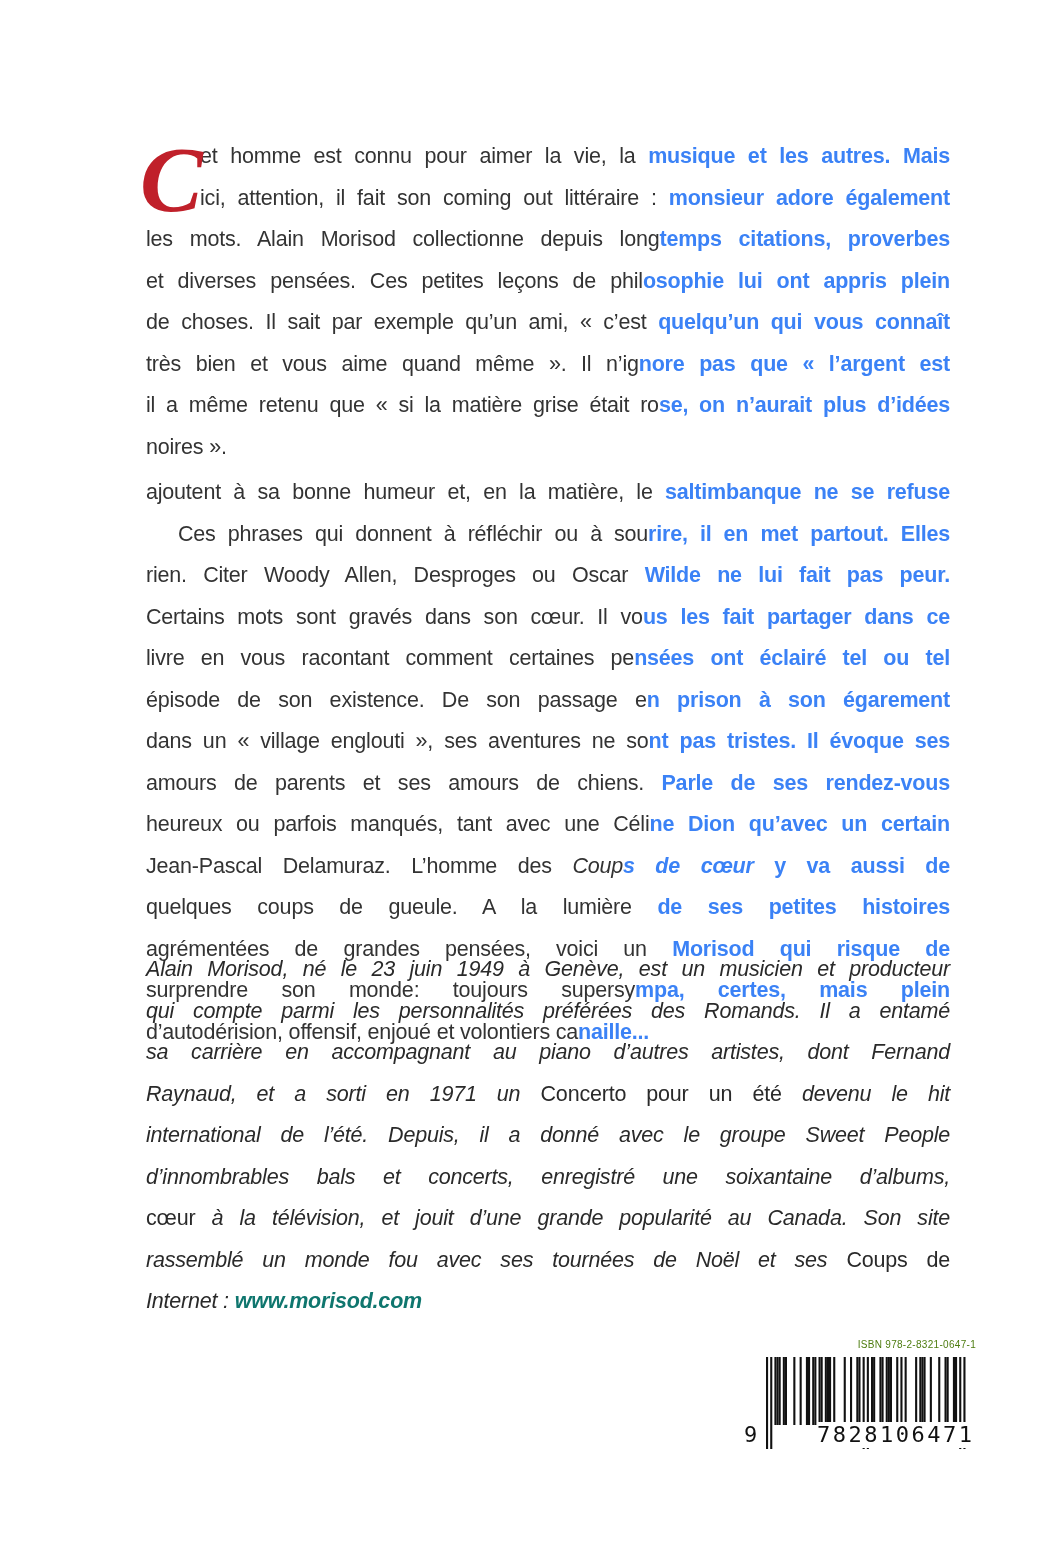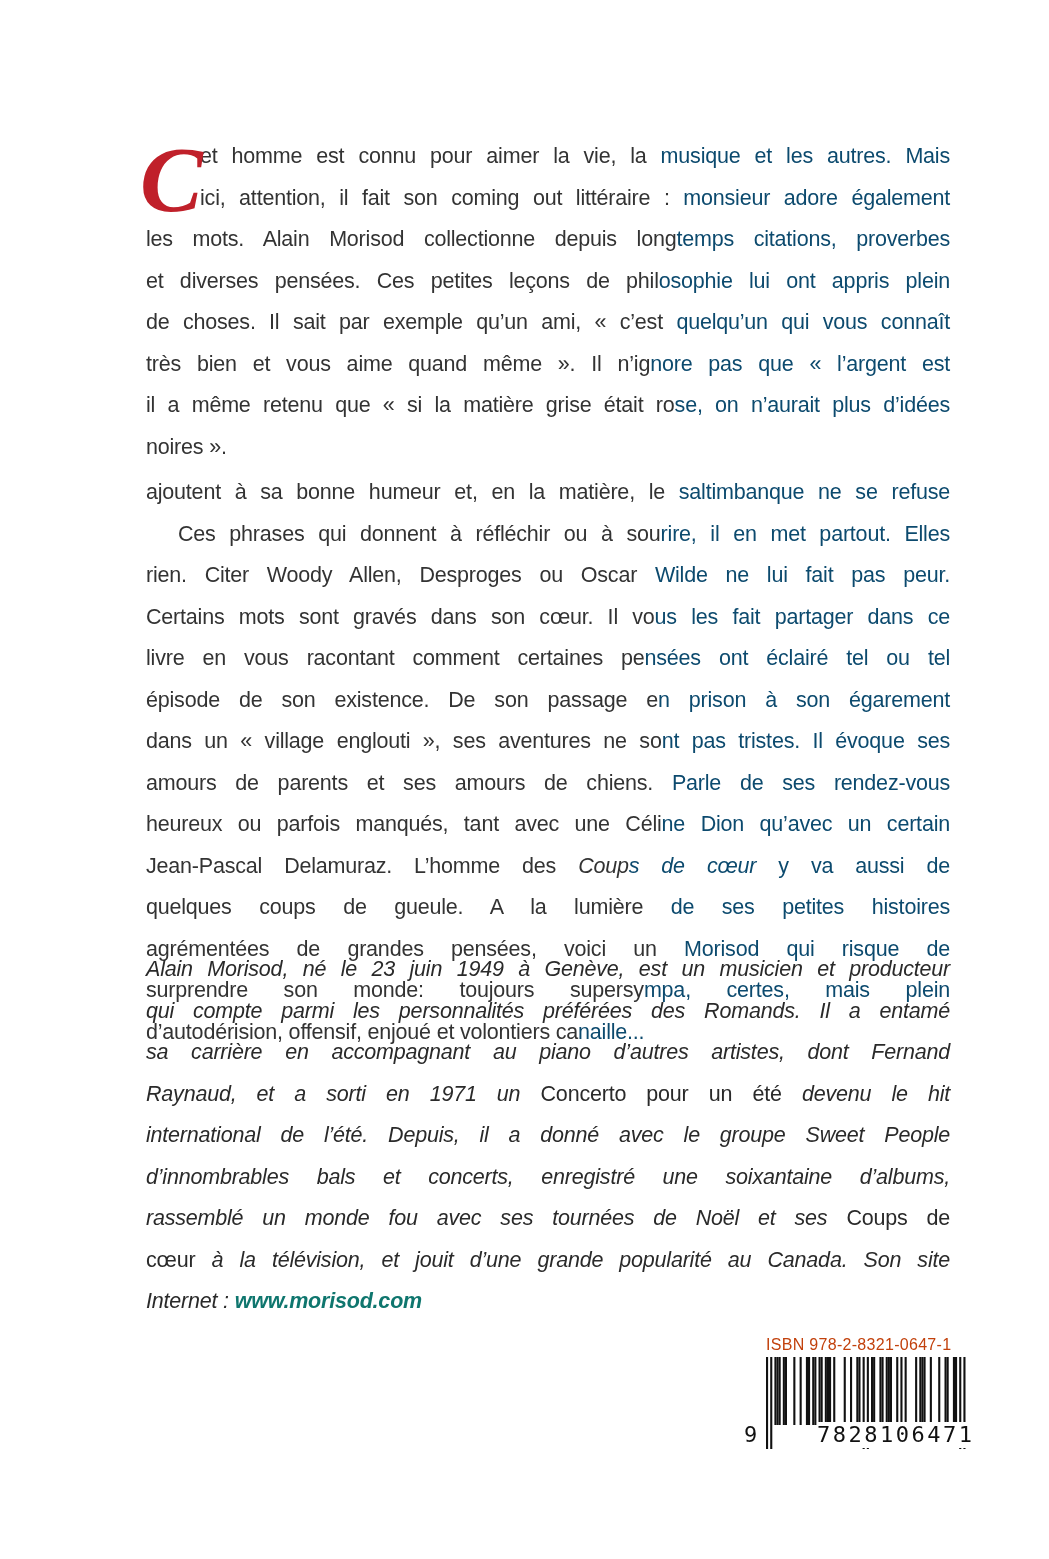--- a/index.html
+++ b/index.html
@@ -4,33 +4,33 @@
 <style>
   html, body { margin:0; padding:0; background:#ffffff; }
   body { width:1049px; height:1559px; position:relative; overflow:hidden;
          font-family:"Liberation Sans", sans-serif; color:#1a1a1a; }
   .page { position:absolute; left:0; top:0; width:1049px; height:1559px; background:#fff; }
   .text-block { position:absolute; left:146px; width:804px; }
   .line { height:41.5px; line-height:41.5px; font-size:21.5px; white-space:nowrap;
           text-align:justify; text-align-last:justify; letter-spacing:-0.2px; }
   .line.last { text-align-last:left; }
   .seg-l { font-weight:normal; color:#333;margin-top:13px; }
-  .seg-b { font-weight:normal; color:#0c4a6e; }
+  .seg-b { font-weight:bold; color:#3b82f6; }
   .seg-i { font-style:italic; }
   #main { top:136px; }
   .indent { padding-left:32px; }
   .dropcap-line { padding-left:54px; }
   .dropcap { position:absolute; left:-6px; top:-4px; font-family:"Liberation Serif", serif;
              font-style:italic; font-weight:bold; font-size:94px; line-height:94px; }
   #bio { top:949px; }
   #bio .line { font-style:italic; color:#2a2a2a; }
   .upright { font-style:normal; }
   .link { font-weight:bold; font-style:italic; }
   .isbn-box { position:absolute; left:766px; top:1336px; width:210px; }
-  .isbn-label { font-size:16px; letter-spacing:0.3px; color:#c2410c; text-align:left;
+  .isbn-label { font-size:10px; letter-spacing:0.3px; color:#4d7c0f; text-align:right;
                 font-family:"Liberation Sans", sans-serif; height:18px; line-height:18px; }
   #barcode { position:absolute; left:766px; top:1357px; }
   .bc-digits { position:absolute; top:1422px; font-family:"DejaVu Sans Mono", monospace;
                font-size:22px; color:#111; background:#fff; line-height:26px; }
 </style>
 </head>
 <body>
 
 <div class="page">
 
@@ -60,22 +60,22 @@
       <div class="line last"><span class="seg-l">d’autodérision, offensif, enjoué et volontiers ca</span><span class="seg-b">naille...</span></div>
     </div>
 
   <div id="bio" class="text-block">
       <div class="line"><span>Alain Morisod, né le 23 juin 1949 à Genève, est un musicien et producteur</span></div>
       <div class="line"><span>qui compte parmi les personnalités préférées des Romands. Il a entamé</span></div>
       <div class="line"><span>sa carrière en accompagnant au piano d’autres artistes, dont Fernand</span></div>
       <div class="line"><span>Raynaud, et a sorti en 1971 un </span><span class="upright">Concerto pour un été</span><span> devenu le hit</span></div>
       <div class="line"><span>international de l’été. Depuis, il a donné avec le groupe Sweet People</span></div>
       <div class="line"><span>d’innombrables bals et concerts, enregistré une soixantaine d’albums,</span></div>
+      <div class="line"><span class="upright">cœur</span><span> à la télévision, et jouit d’une grande popularité au Canada. Son site</span></div>
       <div class="line"><span>rassemblé un monde fou avec ses tournées de Noël et ses </span><span class="upright">Coups de</span></div>
-      <div class="line"><span class="upright">cœur</span><span> à la télévision, et jouit d’une grande popularité au Canada. Son site</span></div>
       <div class="line last"><span>Internet : </span><span class="link" style="color: #0f766e;">www.morisod.com</span></div>
     </div>
 
   <div class="isbn-box">
     <div class="isbn-label">ISBN  978-2-8321-0647-1</div>
   </div>
 
   <svg id="barcode" width="210" height="92">
       <rect x="0.00" y="0" width="2.10" height="92" fill="#111"></rect>
       <rect x="4.20" y="0" width="2.10" height="92" fill="#111"></rect>

